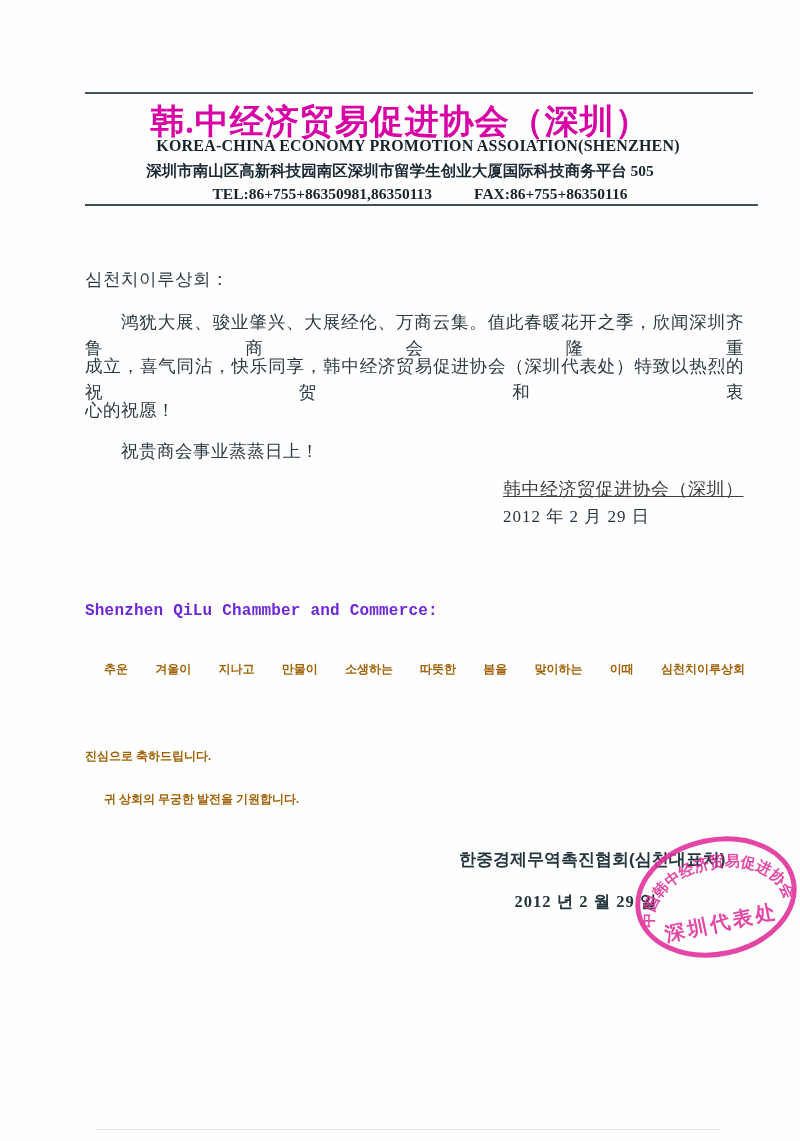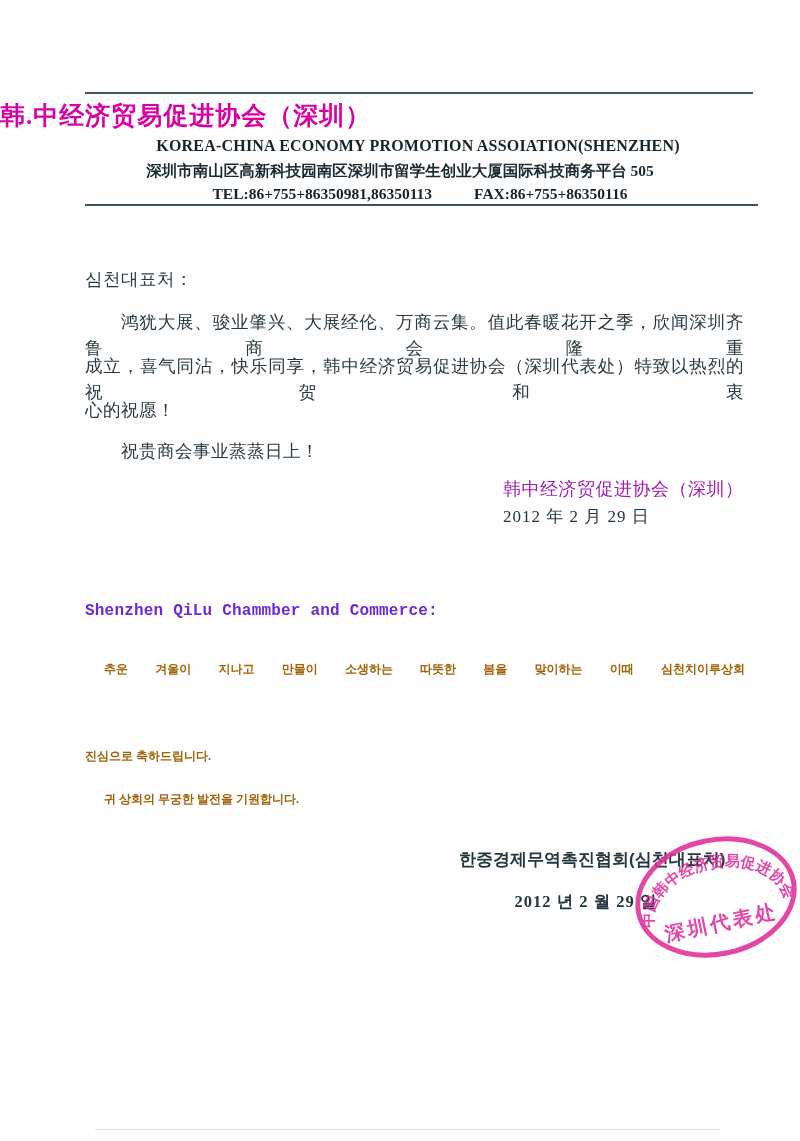--- a/index.html
+++ b/index.html
@@ -20,22 +20,22 @@
   .rule {
     position: absolute;
     height: 2px;
     background: #45545a;
   }
   .rule.top    { left: 85px;  top: 92px;  width: 668px; }
   .rule.bottom { left: 85px;  top: 204px; width: 673px; background: #3f5158; }
   .title-cn {
     position: absolute;
     left: 0; top: 99px; width: 100%;
-    text-align: left;
-    font-size: 25px;
+    text-align: center;
+    font-size: 34px;
     font-weight: bold;
     letter-spacing: 1px;
     font-family: "Liberation Serif", "DejaVu Serif", serif;
   }
   .title-en {
     position: absolute;
     left: 0; top: 137px; width: 100%;
     text-align: center;
     font-size: 16px;
     font-weight: bold;
@@ -79,23 +79,24 @@
   .cn-l3 { top: 397px; }
   .cn-wish { top: 438px; text-indent: 36px; }
   .cn-sig-block {
     position: absolute;
     right: 71px; top: 477px;
     width: 226px;
     text-align: right;
   }
   .cn-sig {
     font-size: 18px;
-    color: #a21caf;
+    color: #404040;
     letter-spacing: 0.5px;
     white-space: nowrap;
+    text-decoration: underline;
   }
   .cn-date {
     margin-top: 4px;
     font-size: 17px;
     color: #263640;
     text-align: left;
     letter-spacing: 1px;
   }
   
   .en-salutation {
@@ -167,21 +168,21 @@
 
   <div class="rule top"></div>
   <div class="title-cn" style="color: rgb(216, 0, 164);">韩.中经济贸易促进协会（深圳）</div>
   <div class="title-en">KOREA-CHINA ECONOMY PROMOTION ASSOIATION(SHENZHEN)</div>
   <div class="hdr-address">深圳市南山区高新科技园南区深圳市留学生创业大厦国际科技商务平台 505</div>
   <div class="hdr-telfax">
     <span>TEL:86+755+86350981,86350113</span><span class="gap"></span><span>FAX:86+755+86350116</span>
   </div>
   <div class="rule bottom"></div>
 
-  <div class="cn-line cn-salutation">심천대표처：</div>
+  <div class="cn-line cn-salutation">심천치이루상회：</div>
   <div class="cn-line cn-l1 cn-justify">鸿犹大展、骏业肇兴、大展经伦、万商云集。值此春暖花开之季，欣闻深圳齐鲁商会隆重</div>
   <div class="cn-line cn-l2 cn-justify">成立，喜气同沾，快乐同享，韩中经济贸易促进协会（深圳代表处）特致以热烈的祝贺和衷</div>
   <div class="cn-line cn-l3">心的祝愿！</div>
   <div class="cn-line cn-wish">祝贵商会事业蒸蒸日上！</div>
 
   <div class="cn-sig-block">
     <div class="cn-sig">韩中经济贸促进协会（深圳）</div>
     <div class="cn-date">2012 年 2 月 29 日</div>
   </div>
 

